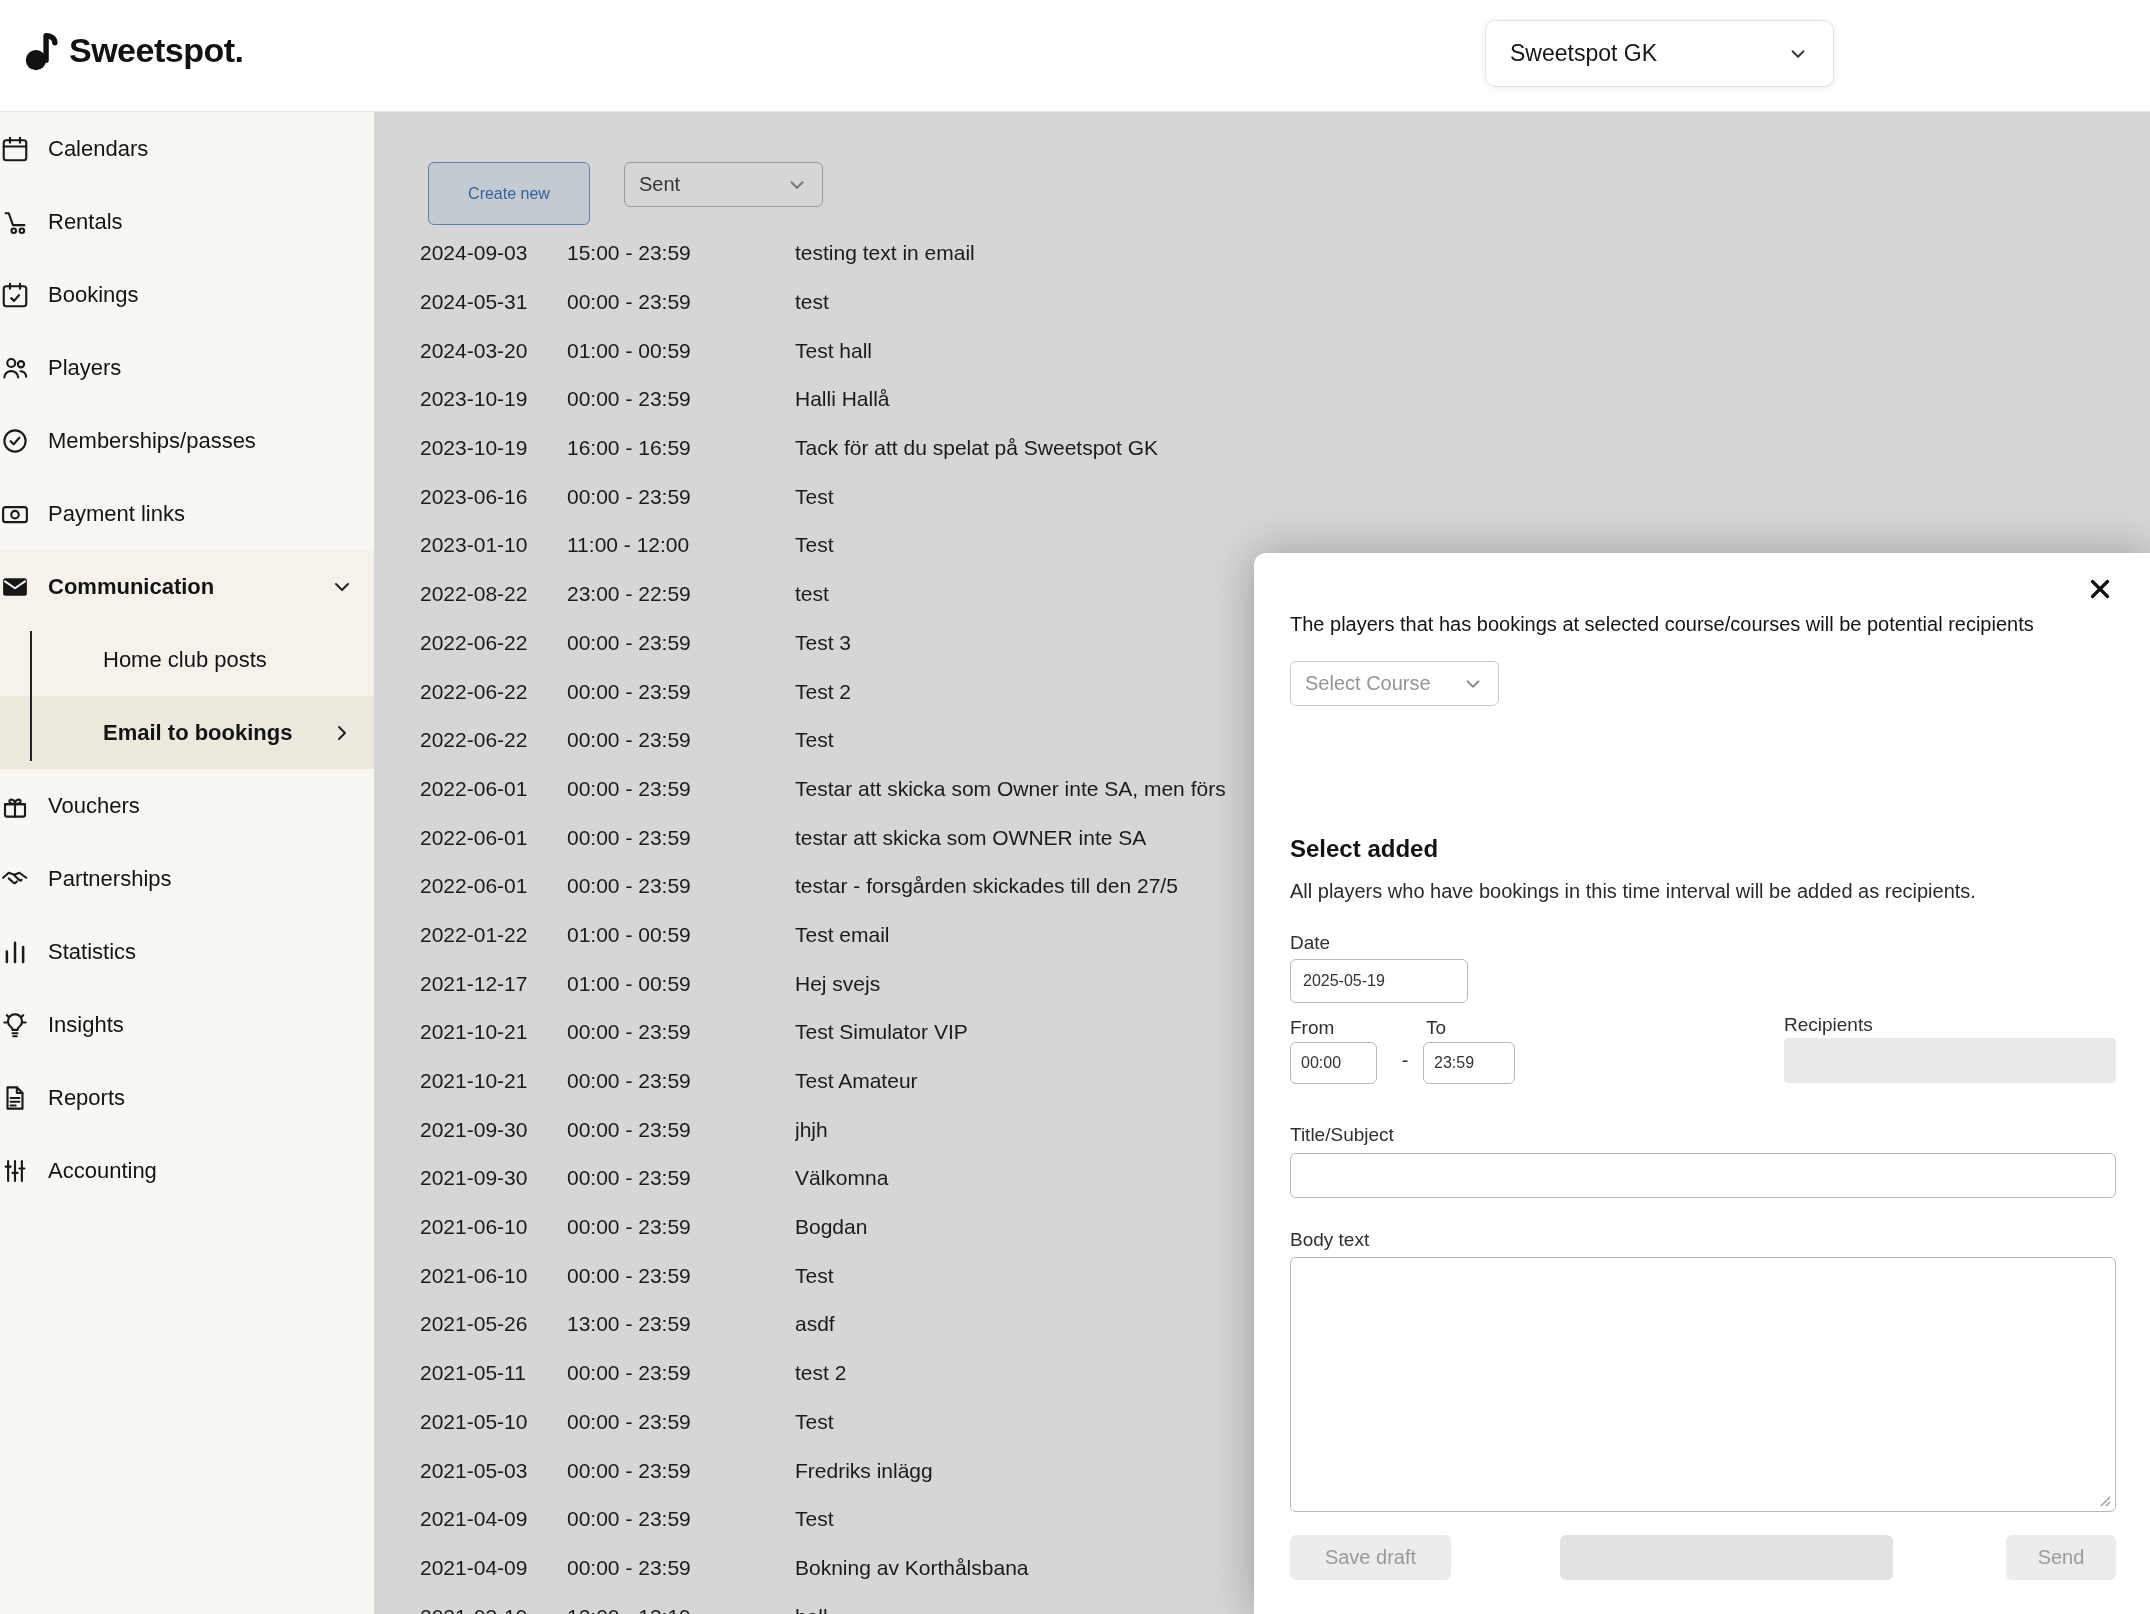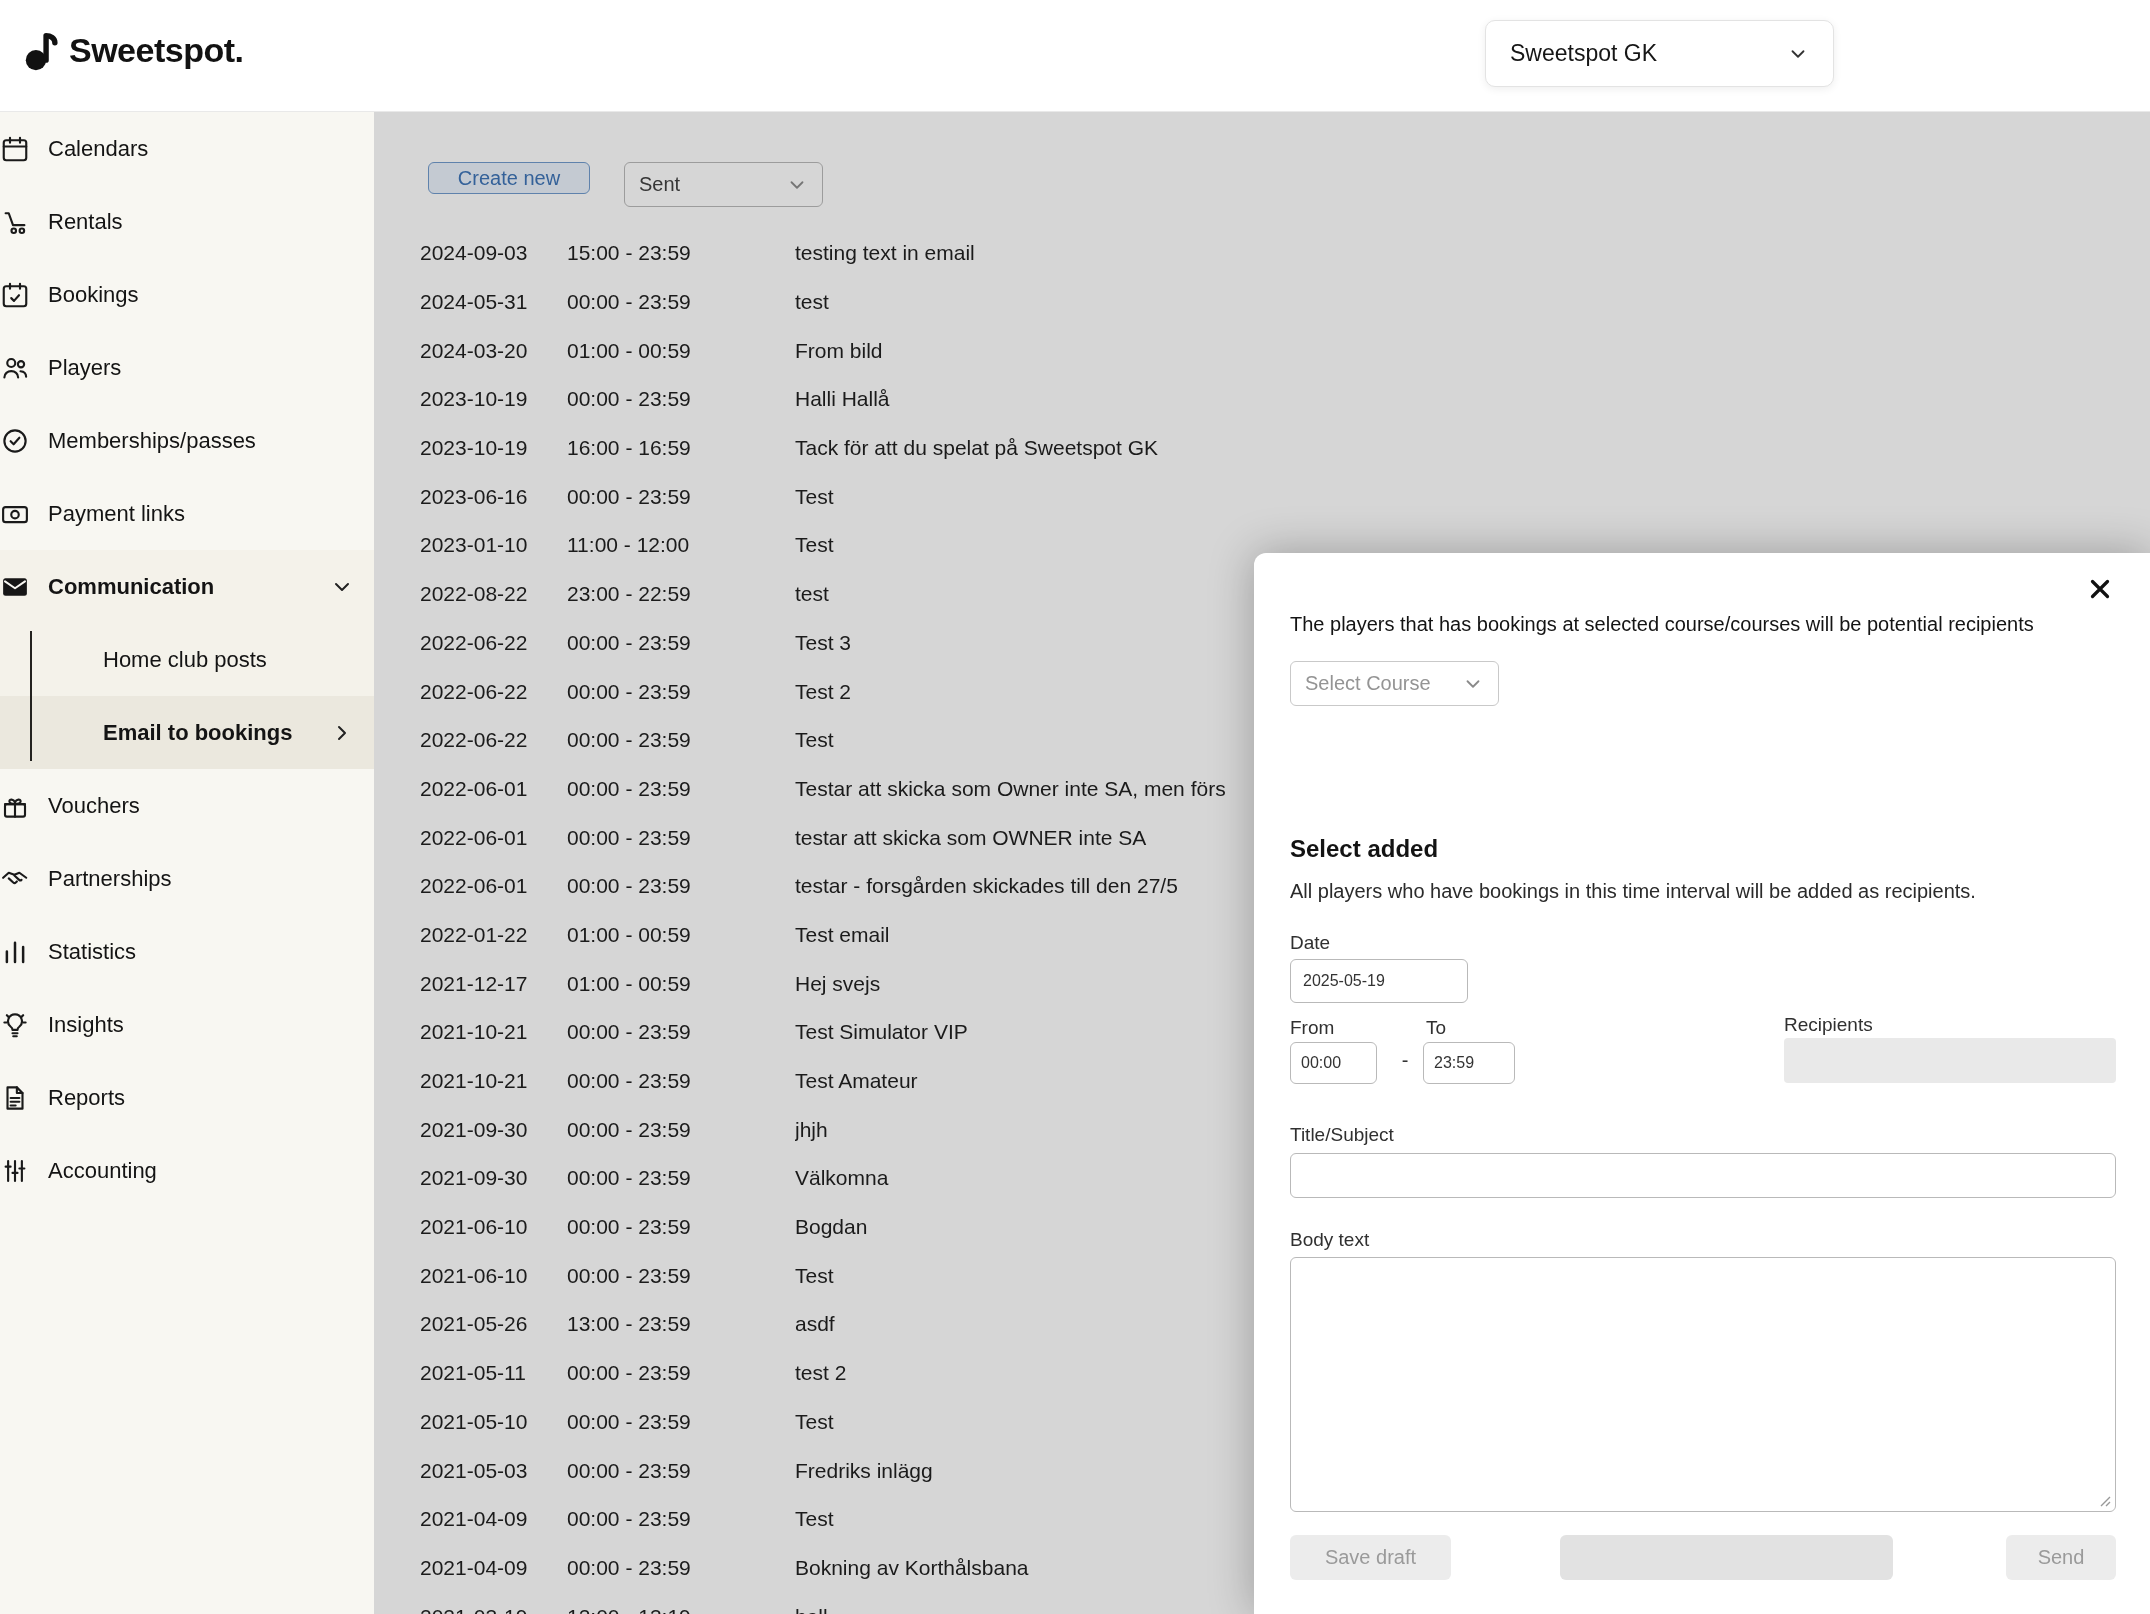--- a/index.html
+++ b/index.html
@@ -22,21 +22,21 @@
   .chev { width:24px; height:24px; margin-left:auto; margin-right:20px; }
   .chev svg { display:block; width:100%; height:100%; fill:none; stroke:#222; stroke-width:2; stroke-linecap:round; stroke-linejoin:round; }
   .side-children { position:relative; }
   .indent-line { position:absolute; left:30px; top:8px; bottom:8px; width:2px; background:#23221f; }
   .side-child { display:flex; align-items:center; height:73px; padding-left:103px; font-size:22px; color:#141414; cursor:pointer; }
   .side-child.active { background:#ebe8de; font-weight:700; }
 
   
   .main { position:absolute; left:374px; top:112px; right:0; bottom:0; background:#fff; overflow:hidden; }
   .toolbar { position:absolute; left:54px; top:50px; display:flex; gap:34px; }
-  .btn-create { width:162px; height:32px; border:1px solid #6e99cc; border-radius:6px; background:#e9f1fb; color:#3a71b5; font-size:20px; font-family:inherit; cursor:pointer; }
+  .btn-create { width:162px; height:63px; border:1px solid #6e99cc; border-radius:6px; background:#e9f1fb; color:#3a71b5; font-size:16px; font-family:inherit; cursor:pointer; }
   .select-sent { width:199px; height:45px; border:1px solid #b9b9b9; border-radius:6px; background:#fff; color:#3c3c3c; font-size:20px; display:flex; align-items:center; justify-content:space-between; padding:0 14px; cursor:pointer; }
   .sel-chev { width:22px; height:22px; }
   .sel-chev svg { display:block; width:100%; height:100%; fill:none; stroke:#8a8a8a; stroke-width:2; stroke-linecap:round; stroke-linejoin:round; }
 
   .email-table { position:absolute; left:0; top:117px; right:0; bottom:-60px; }
   .email-row { display:flex; align-items:center; height:48.7px; padding-left:46px; font-size:21px; color:#1b1b1b; cursor:pointer; white-space:nowrap; }
   .email-row .c-date { width:147px; flex:0 0 147px; }
   .email-row .c-time { width:228px; flex:0 0 228px; }
   .email-row .c-subject { flex:1; overflow:hidden; }
 
@@ -274,21 +274,21 @@
 
         <div class="email-row">
           <span class="c-date">2024-05-31</span>
           <span class="c-time">00:00 - 23:59</span>
           <span class="c-subject">test</span>
         </div>
 
         <div class="email-row">
           <span class="c-date">2024-03-20</span>
           <span class="c-time">01:00 - 00:59</span>
-          <span class="c-subject">From bild</span>
+          <span class="c-subject">Test hall</span>
         </div>
 
         <div class="email-row">
           <span class="c-date">2023-10-19</span>
           <span class="c-time">00:00 - 23:59</span>
           <span class="c-subject">Halli Hallå</span>
         </div>
 
         <div class="email-row">
           <span class="c-date">2023-10-19</span>

